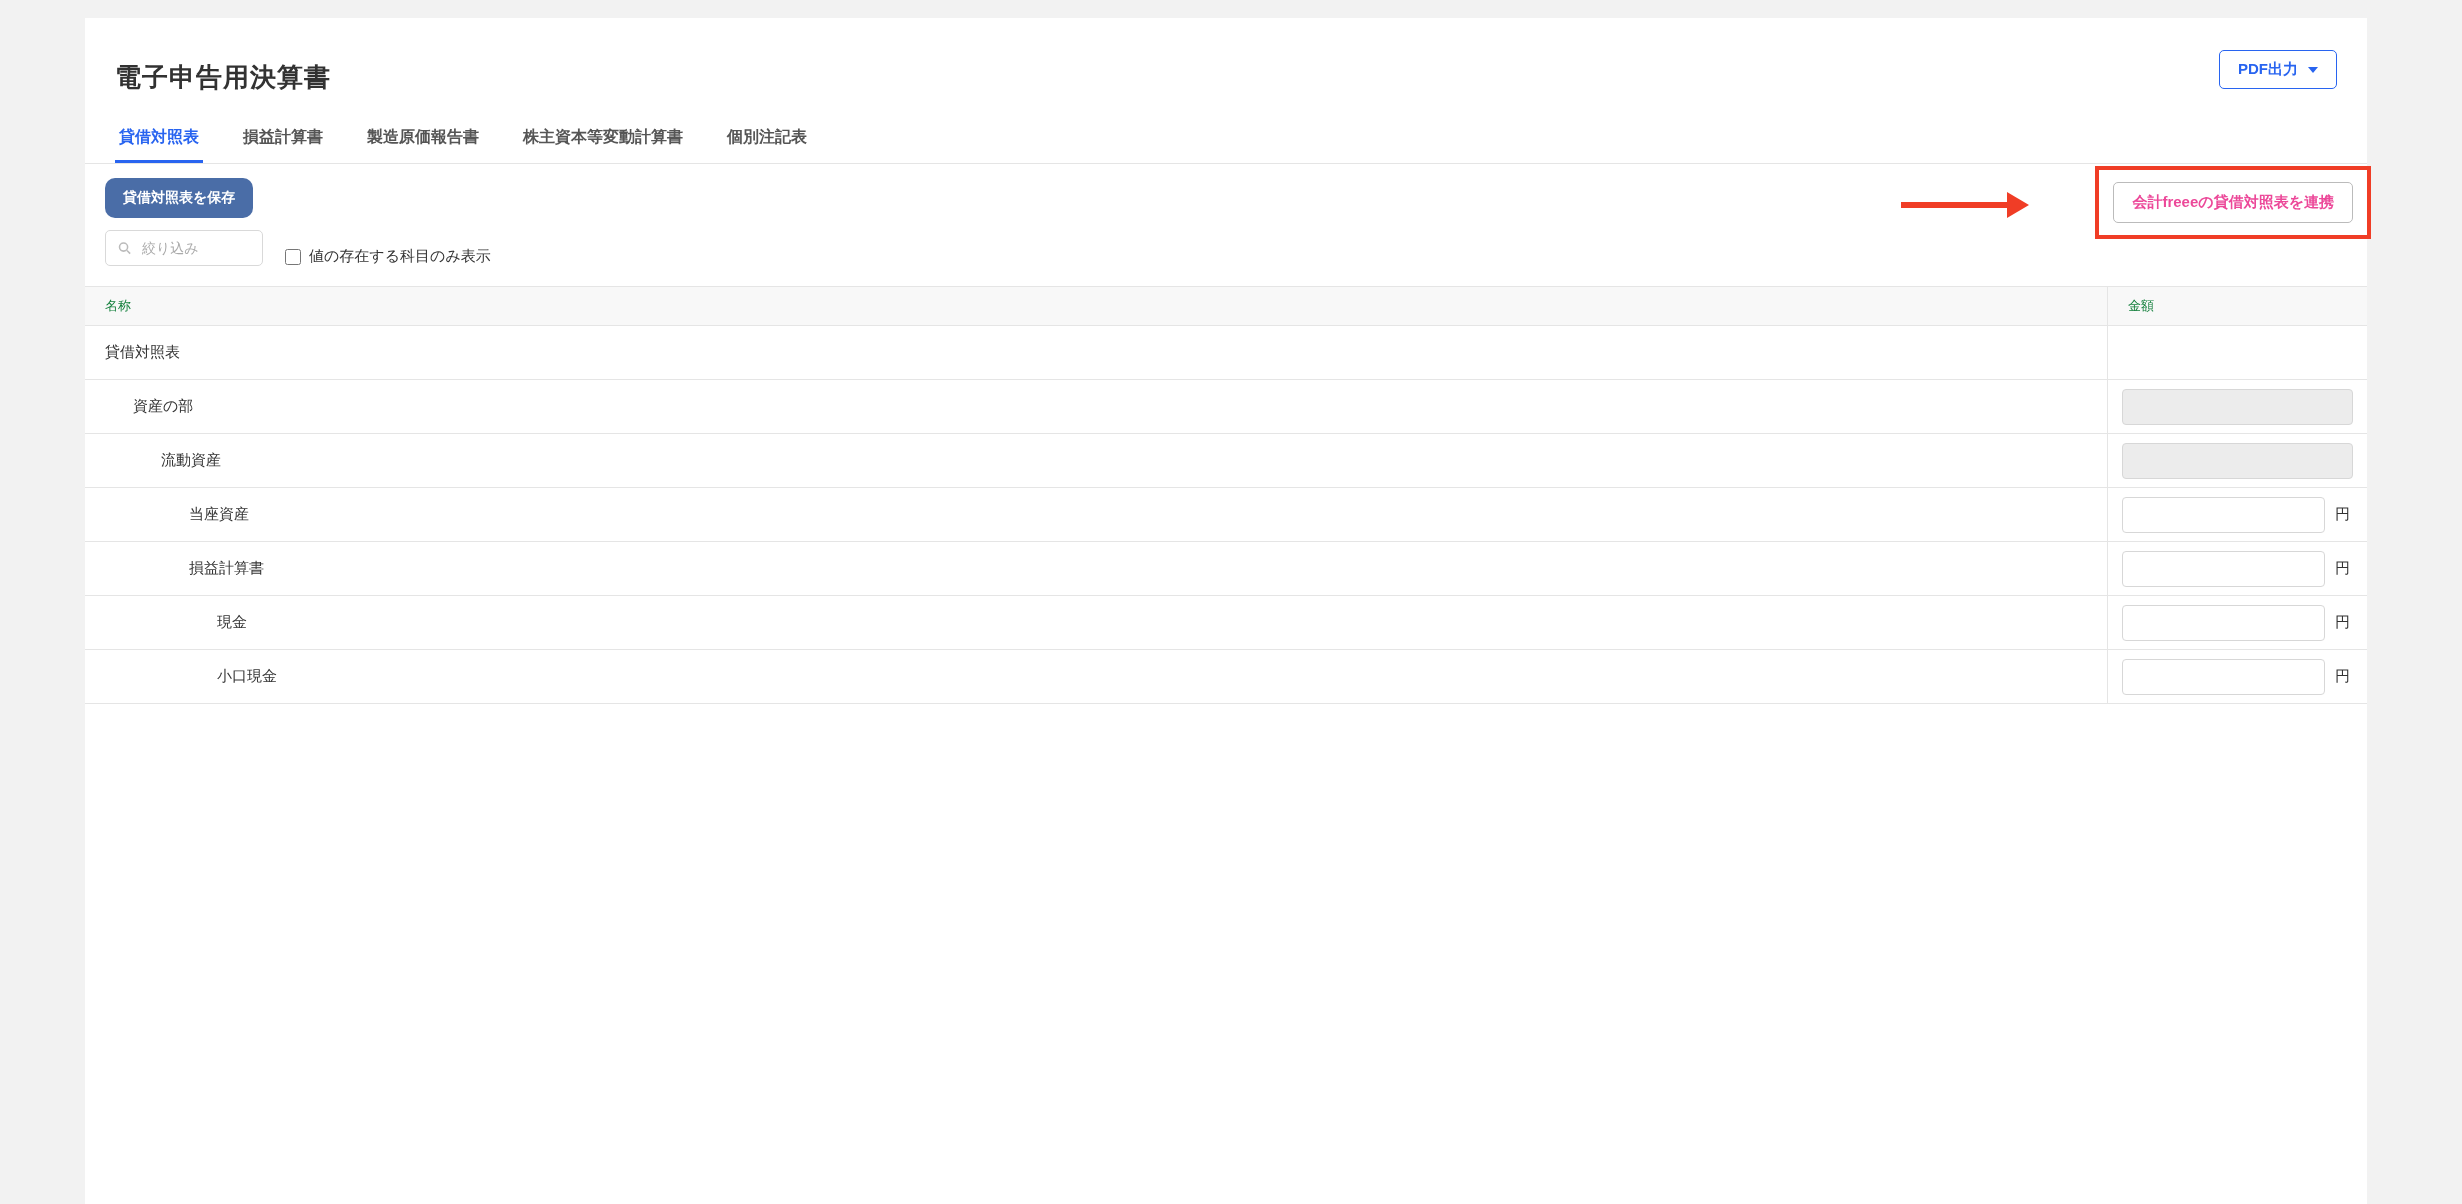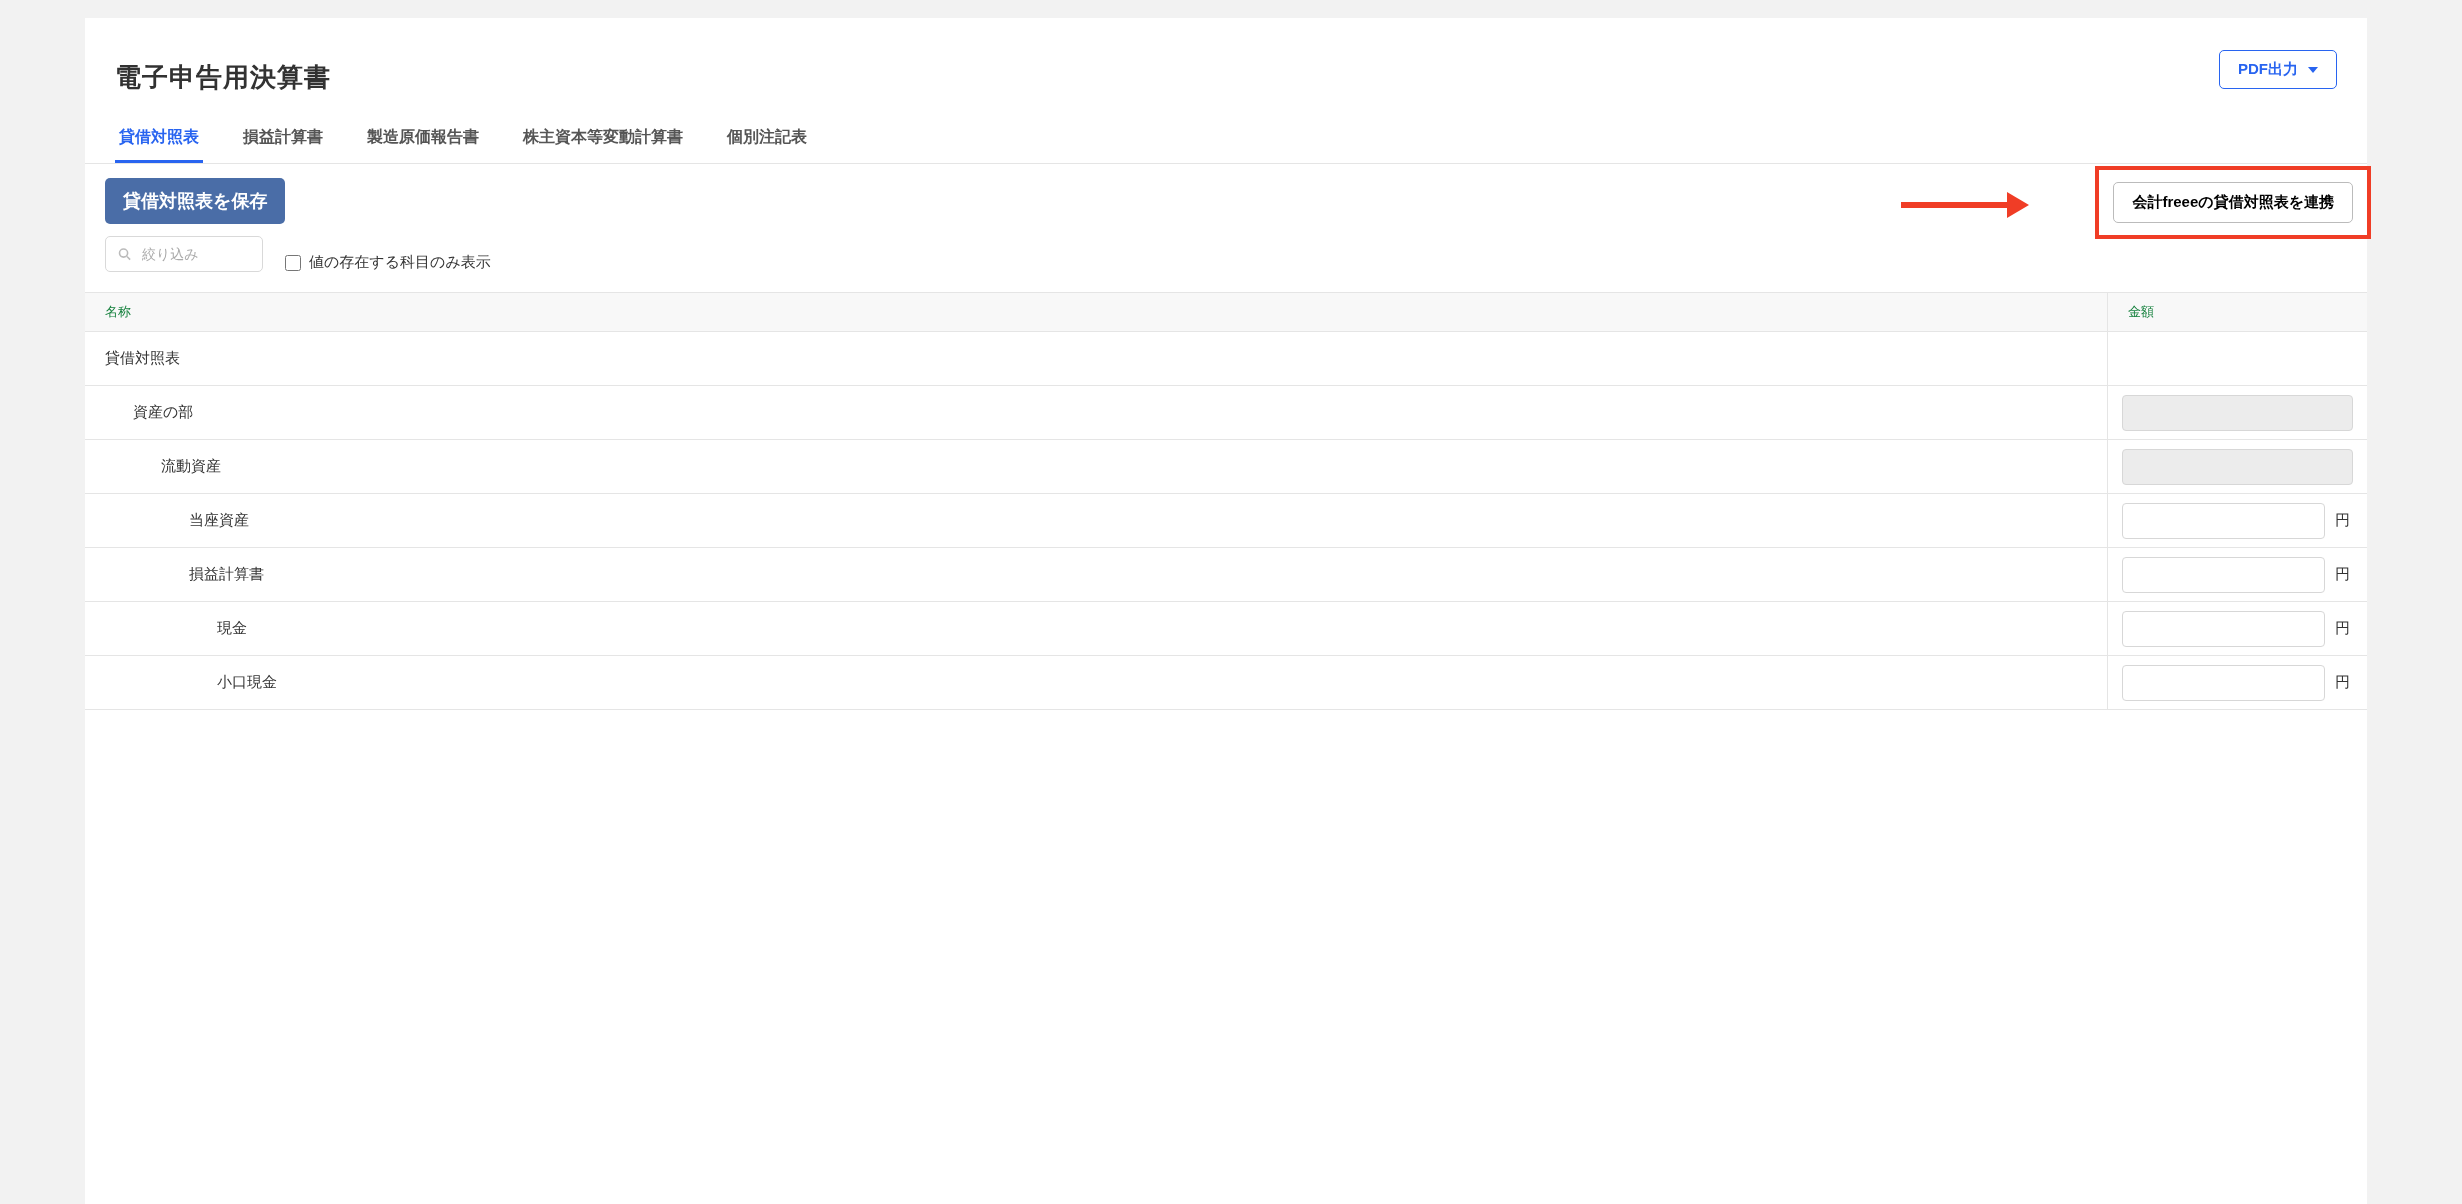--- a/index.html
+++ b/index.html
@@ -73,23 +73,23 @@
     }
     .toolbar-left {
       display: flex;
       flex-direction: column;
       gap: 12px;
     }
     .save-button {
       background: #4a6da7;
       color: #fff;
       border: none;
-      border-radius: 5px;
+      border-radius: 10px;
       padding: 11px 18px;
-      font-size: 18px;
+      font-size: 14px;
       font-weight: 600;
       cursor: pointer;
       width: fit-content;
     }
     .filter-row {
       display: flex;
       align-items: flex-end;
       gap: 22px;
     }
     .search-wrap {
@@ -133,21 +133,21 @@
       top: 2px;
       right: -4px;
       border: 4px solid #f03d26;
       padding: 12px 14px;
       display: flex;
       align-items: center;
     }
     .link-button {
       background: #fff;
       border: 1px solid #bbb;
-      color: #000000;
+      color: #ec4899;
       border-radius: 5px;
       padding: 10px 18px;
       font-size: 15px;
       font-weight: 600;
       cursor: pointer;
     }
     .arrow-annotation {
       position: absolute;
       top: 28px;
       right: 338px;

